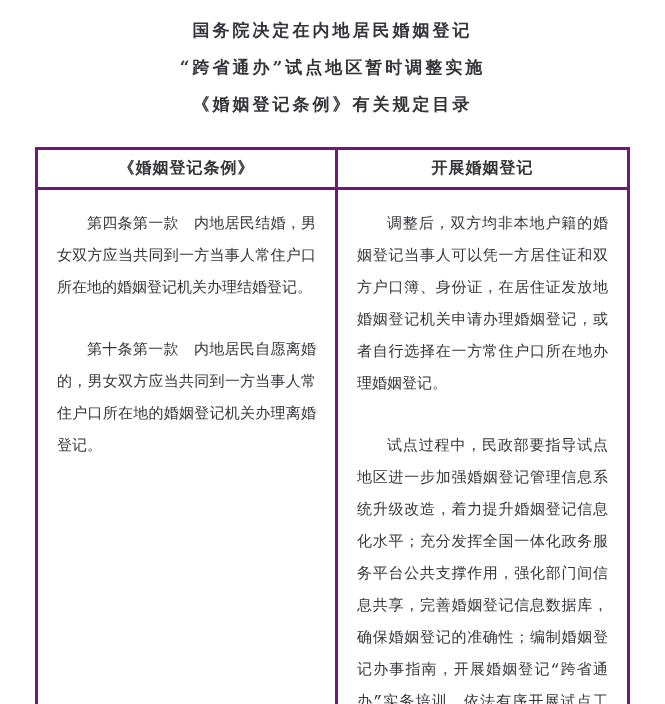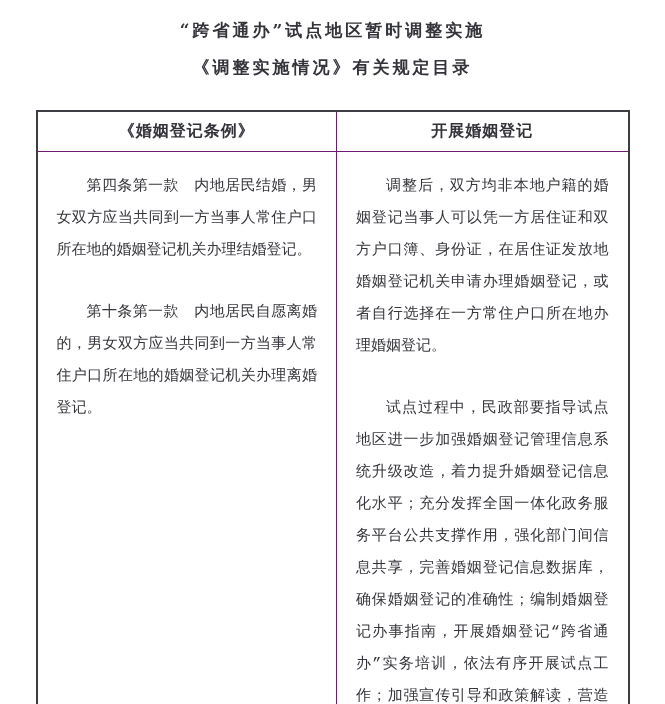--- a/index.html
+++ b/index.html
@@ -35,21 +35,21 @@
   }
   table.reg-table {
     border-collapse: collapse;
     table-layout: fixed;
     width: 592px;
     margin: 24px auto 0 auto;
     border: 2px solid #3d3d44;
   }
   table.reg-table th,
   table.reg-table td {
-    border: 1px solid #701a75;
+    border: 3px solid #701a75;
     box-sizing: border-box;
   }
   table.reg-table th {
     height: 40px;
     font-size: 16px;
     font-weight: bold;
     text-align: center;
     vertical-align: middle;
     letter-spacing: 1px;
     color: #33333a;
@@ -73,22 +73,23 @@
     margin-top: 32px;
     font-family: Liberation Mono, monospace;
   }
 </style>
 </head>
 <body>
 
 <div class="doc-page">
 
   <h1 class="doc-title">
+    <div class="title-line">国务院决定在内地居民婚姻登记</div>
     <div class="title-line">“跨省通办”试点地区暂时调整实施</div>
-    <div class="title-line">《调整实施情况》有关规定目录</div>
+    <div class="title-line">《婚姻登记条例》有关规定目录</div>
   </h1>
 
   <table class="reg-table">
     <colgroup>
       <col class="col-left">
       <col class="col-right">
     </colgroup>
     <thead>
       <tr>
         <th>《婚姻登记条例》</th>

